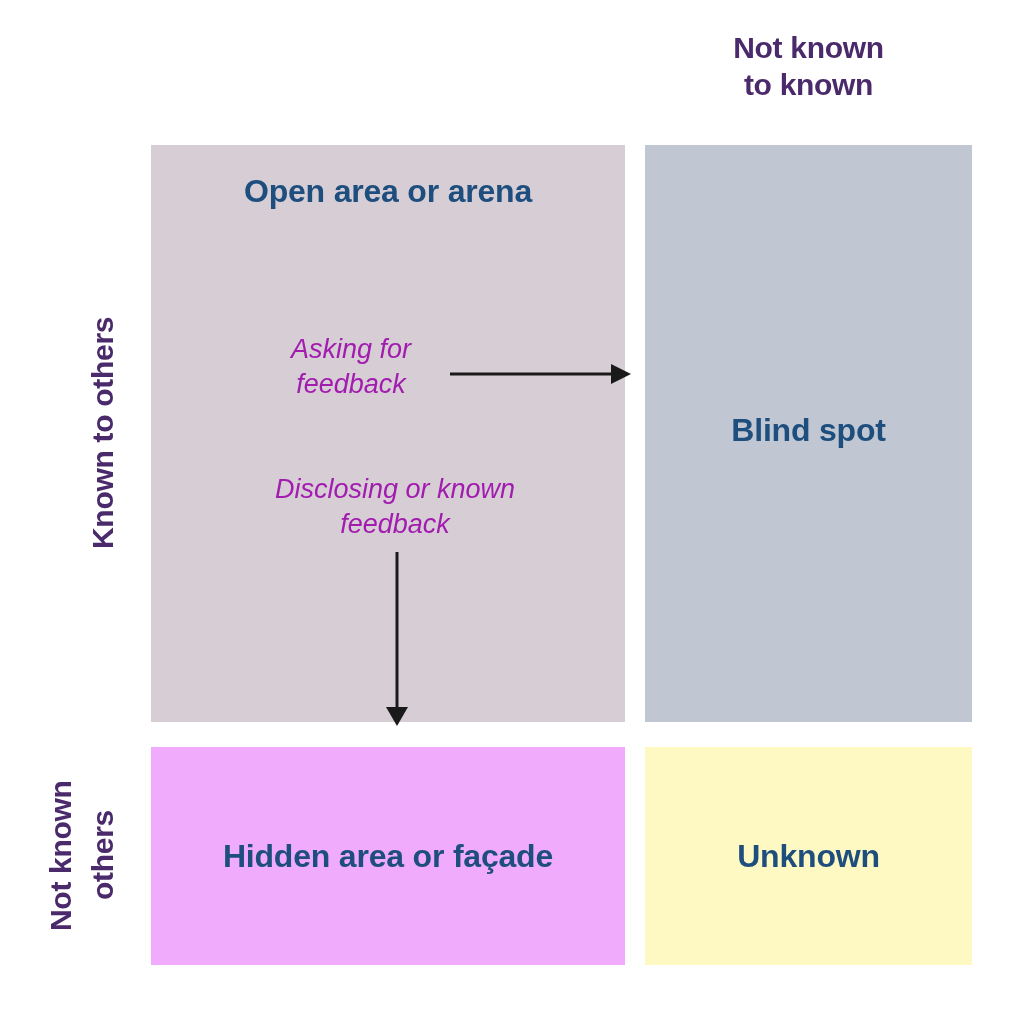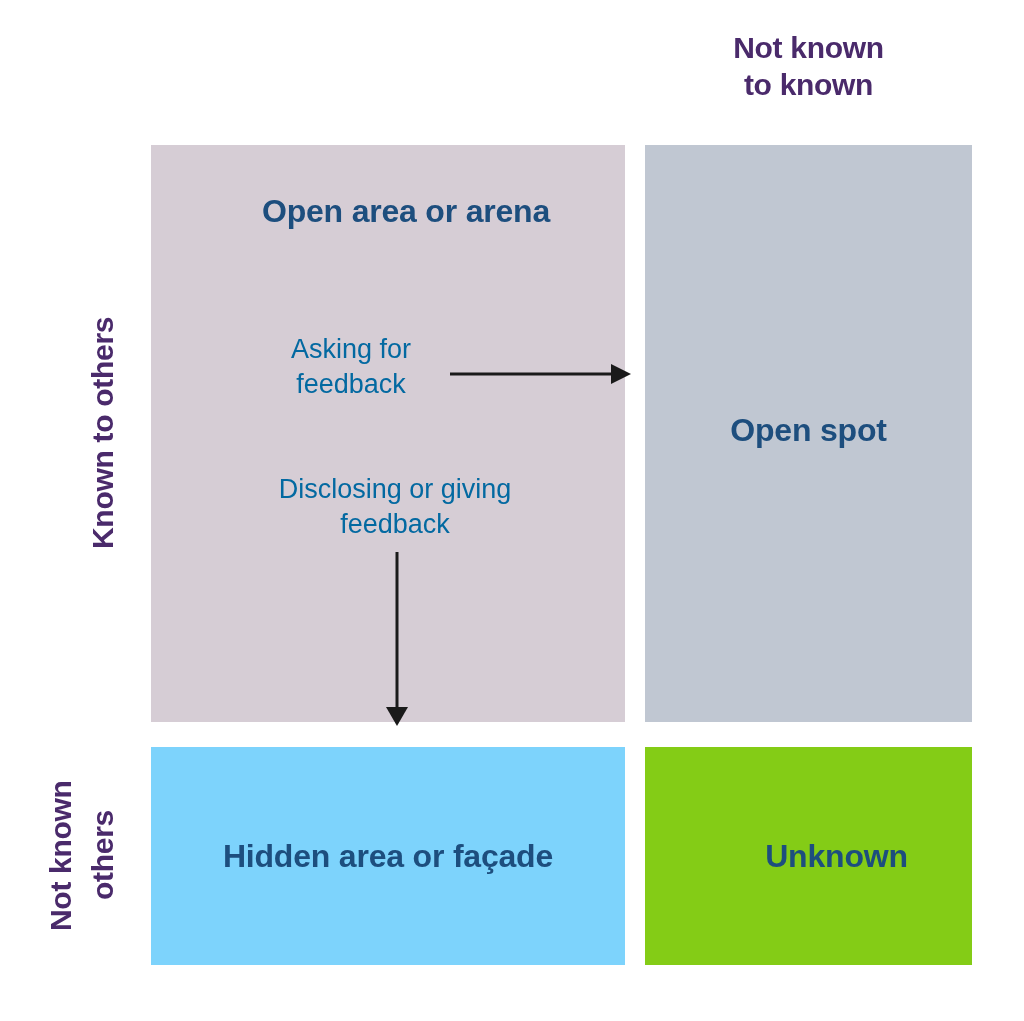--- a/index.html
+++ b/index.html
@@ -96,67 +96,66 @@
   }
 
   #quadrant-open-area {
     left: 151px;
     top: 145px;
     width: 474px;
     height: 577px;
     background: #d6cdd5;
   }
   #quadrant-open-area .quadrant-title {
-    top: 48px;
-    padding-left: 18px;
+    top: 28px;
   }
 
   #quadrant-blind-spot {
     left: 645px;
     top: 145px;
     width: 327px;
     height: 577px;
     background: #c0c7d2;
   }
   #quadrant-blind-spot .quadrant-title {
     top: 267px;
   }
 
   #quadrant-hidden-area {
     left: 151px;
     top: 747px;
     width: 474px;
     height: 218px;
-    background: #7dd3fc;
+    background: #f0abfc;
   }
   #quadrant-hidden-area .quadrant-title {
     top: 91px;
   }
 
   #quadrant-unknown {
     left: 645px;
     top: 747px;
     width: 327px;
     height: 218px;
-    background: #84cc16;
-    padding-left: 28px;
+    background: #fef9c3;
   }
   #quadrant-unknown .quadrant-title {
     top: 91px;
   }
 
   
   .annotation {
     position: absolute;
-    color: #0369a1;
+    color: #a21caf;
     font-size: 27px;
     line-height: 1.28;
     text-align: center;
     font-weight: normal;
     font-family: "Liberation Sans", sans-serif;
+    font-style: italic;
   }
   #annotation-asking-feedback {
     left: 256px;
     top: 332px;
     width: 190px;
   }
   #annotation-disclosing-feedback {
     left: 245px;
     top: 472px;
     width: 300px;
@@ -196,38 +195,38 @@
 
   <div class="row-label-rot" id="row-label-not-known-others-line1">Not known</div>
 
   <div class="row-label-rot" id="row-label-not-known-others-line2">others</div>
 
   <div class="quadrant" id="quadrant-open-area">
     <div class="quadrant-title">Open area or arena</div>
   </div>
 
   <div class="quadrant" id="quadrant-blind-spot">
-    <div class="quadrant-title">Open spot</div>
+    <div class="quadrant-title">Blind spot</div>
   </div>
 
   <div class="quadrant" id="quadrant-hidden-area">
     <div class="quadrant-title">Hidden area or façade</div>
   </div>
 
   <div class="quadrant" id="quadrant-unknown">
     <div class="quadrant-title">Unknown</div>
   </div>
 
   <div class="annotation" id="annotation-asking-feedback">Asking for feedback</div>
 
   <svg id="arrow-asking-feedback" viewBox="0 0 185 32">
     <line x1="2" y1="16" x2="166" y2="16" stroke="#1a1a1a" stroke-width="3"></line>
     <polygon points="163,6 183,16 163,26" fill="#1a1a1a"></polygon>
   </svg>
 
-  <div class="annotation" id="annotation-disclosing-feedback">Disclosing or giving feedback</div>
+  <div class="annotation" id="annotation-disclosing-feedback">Disclosing or known feedback</div>
 
   <svg id="arrow-disclosing-feedback" viewBox="0 0 40 178">
     <line x1="19" y1="2" x2="19" y2="160" stroke="#1a1a1a" stroke-width="3"></line>
     <polygon points="8,157 30,157 19,176" fill="#1a1a1a"></polygon>
   </svg>
 
 </div>
 
 </body></html>

